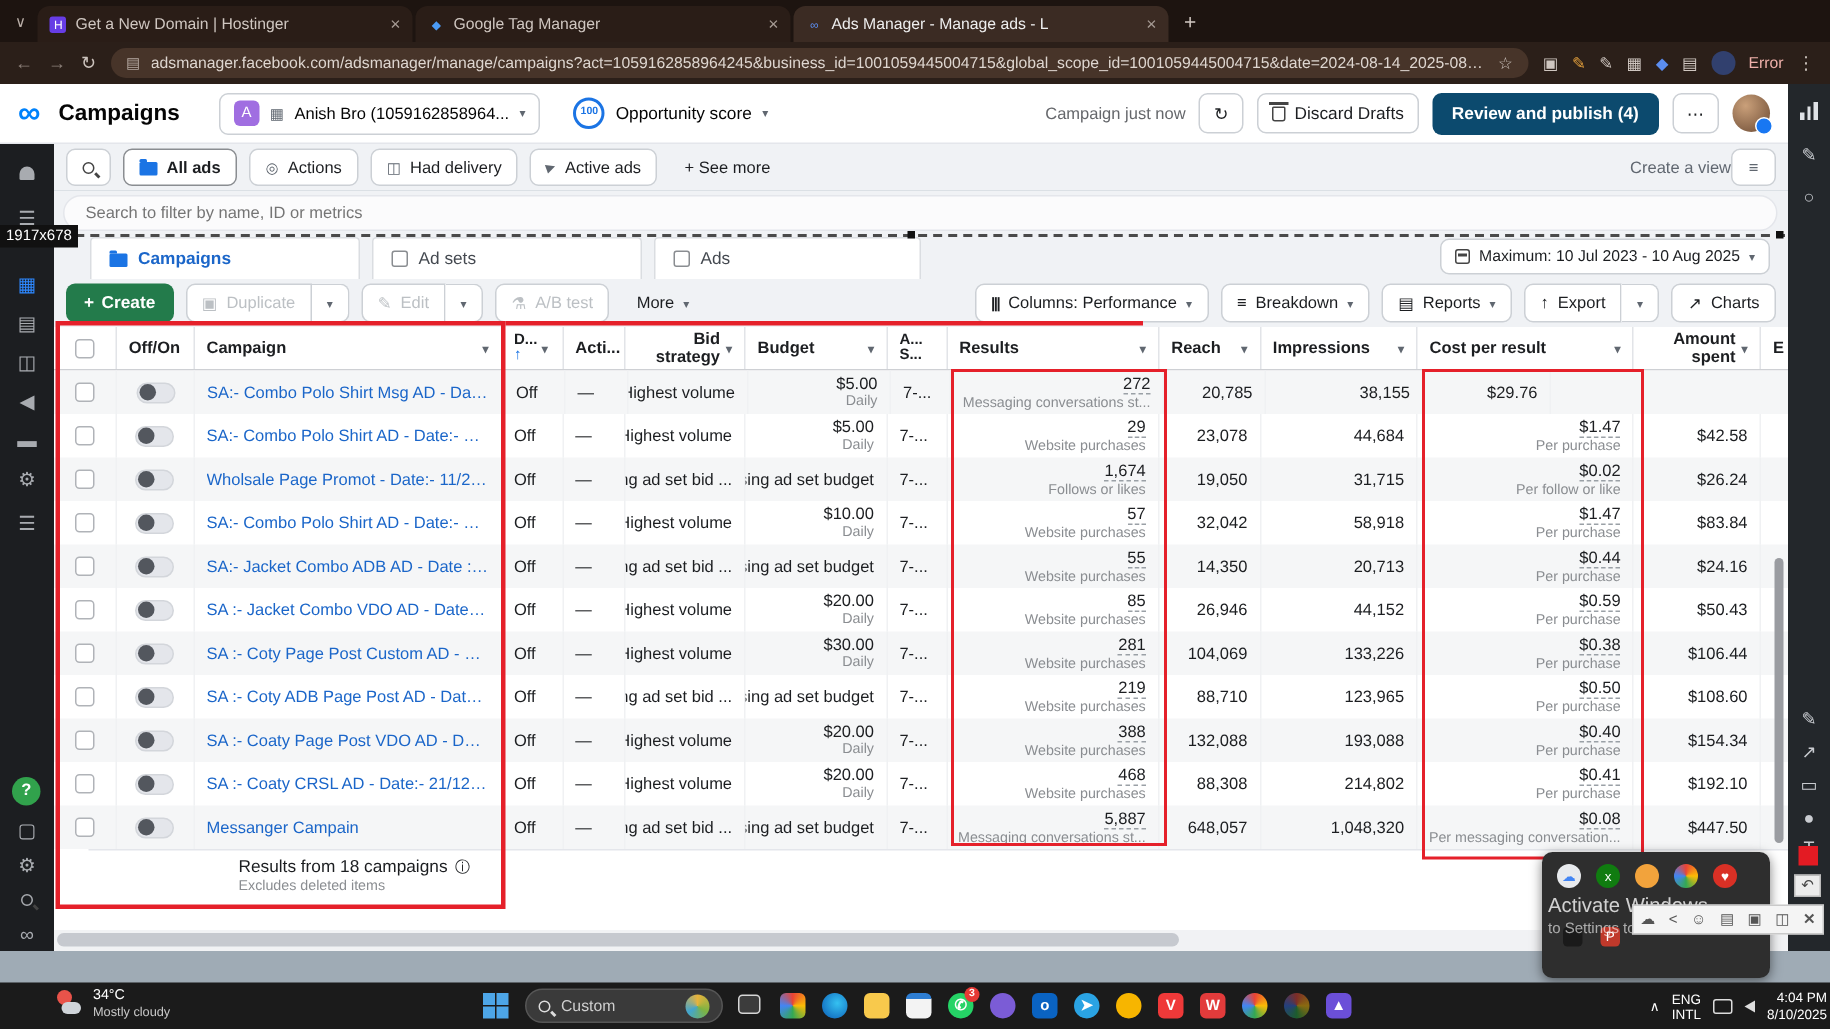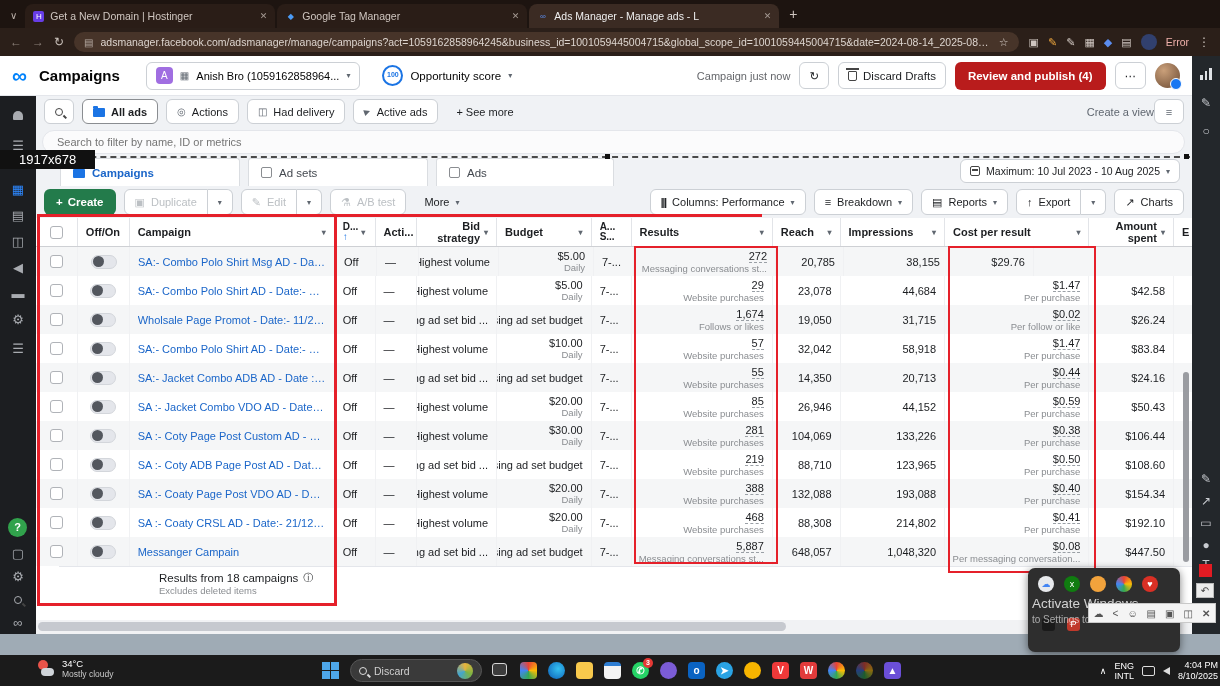--- a/index.html
+++ b/index.html
@@ -38,21 +38,21 @@
   .apphead { position:absolute; top:56px; left:0; width:1192px; height:40px; background:#fff; display:flex; align-items:center; padding:0 12px; gap:12px; border-bottom:1px solid #e4e6eb; }
   .meta-logo { color:#0082fb; font-size:21px; font-weight:bold; }
   .pgtitle { font-size:15px; font-weight:bold; color:#050505; margin-right:14px; }
   .acctsel { display:flex; align-items:center; gap:7px; border:1px solid #ccd0d5; border-radius:6px; height:28px; padding:0 9px; font-size:11px; color:#050505; }
   .acct-av { width:17px; height:17px; border-radius:4px; background:#a06ee1; color:#fff; font-size:10px; text-align:center; line-height:17px; }
   .opp { display:flex; align-items:center; gap:7px; font-size:11.5px; color:#050505; margin-left:10px; }
   .oppbadge { width:21px; height:21px; border-radius:50%; border:2.5px solid #1b74e4; color:#1b74e4; font-size:7px; font-weight:bold; text-align:center; line-height:16px; }
   .hd-right { margin-left:auto; display:flex; align-items:center; gap:9px; }
   .updated { color:#65676b; font-size:11px; }
   .icbtn { height:27px; min-width:29px; border:1px solid #ccd0d5; border-radius:6px; background:#fff; display:flex; align-items:center; justify-content:center; gap:6px; font-size:11.5px; color:#1c1e21; padding:0 9px; }
-  .btn-blue { height:28px; border-radius:6px; background:#b91c1c; color:#fff; font-size:11.5px; font-weight:bold; display:flex; align-items:center; padding:0 13px; }
+  .btn-blue { height:28px; border-radius:6px; background:#0c4a6e; color:#fff; font-size:11.5px; font-weight:bold; display:flex; align-items:center; padding:0 13px; }
   .useravat { width:25px; height:25px; border-radius:50%; background:radial-gradient(circle at 35% 30%,#caa07a,#6b4a33); position:relative; }
   .useravat:after { content:""; position:absolute; right:-2px; bottom:-2px; width:10px; height:10px; border-radius:50%; background:#1877f2; border:1.5px solid #fff; }
   .trash { width:9px; height:10px; border:1.5px solid #444; border-radius:1px 1px 2px 2px; position:relative; }
   .trash:before { content:""; position:absolute; top:-4px; left:-3px; right:-3px; height:2px; background:#444; }
 
   
   .filterbar { position:absolute; top:96px; left:36px; width:1156px; height:31px; background:#f0f2f5; display:flex; align-items:center; gap:8px; padding:0 8px; }
   .fbtn { height:25px; border:1px solid #ccd0d5; border-radius:6px; background:#fff; display:flex; align-items:center; gap:6px; padding:0 10px; font-size:11px; color:#1c1e21; }
   .fbtn.bold { font-weight:bold; border-color:#8a8d91; }
   .fbtn.plain { border:none; background:transparent; }
@@ -130,21 +130,21 @@
 
   .grayband { position:absolute; left:0; top:634px; width:1220px; height:21px; background:#9fabb5; }
 
   
   .redboxA { position:absolute; left:37px; top:214px; width:300px; height:392px; border:3px solid #e5202a; z-index:45; }
   .redlineTop { position:absolute; left:337px; top:214px; width:425px; height:3px; background:#e5202a; z-index:45; }
   .redboxB { position:absolute; left:634px; top:246px; width:144px; height:318px; border:2.5px solid #e5202a; z-index:45; }
   .redboxC { position:absolute; left:948px; top:246px; width:148px; height:327px; border:2.5px solid #e5202a; z-index:45; }
   .capline { position:absolute; left:0; top:156px; width:1190px; border-top:2px dashed #4a4a4a; z-index:40; }
   .caphandle { position:absolute; width:5px; height:5px; background:#111; z-index:41; }
-  .captip { position:absolute; left:0; top:150px; background:#111; color:#fff; font-size:13px; padding:2px 19px; z-index:50; }
+  .captip { position:absolute; left:0; top:150px; background:#111; color:#fff; font-size:10px; padding:2px 4px; z-index:50; }
 
   
   .snippop { position:absolute; left:1028px; top:568px; width:152px; height:84px; background:#2e2e2e; border-radius:7px; z-index:55; box-shadow:0 2px 8px rgba(0,0,0,.5); }
   .snippop .r1 { display:flex; gap:10px; padding:8px 0 0 10px; }
   .cico { width:16px; height:16px; border-radius:50%; font-size:9px; color:#fff; text-align:center; line-height:16px; }
   .snippop .r2 { display:flex; gap:12px; padding:26px 0 0 14px; }
   .watermark { position:absolute; left:1032px; top:596px; z-index:56; color:rgba(255,255,255,.78); font-size:13.5px; }
   .watermark .wl2 { font-size:10px; color:rgba(255,255,255,.6); margin-top:3px; }
   .sniptb { position:absolute; left:1088px; top:603px; width:128px; height:20px; background:#f4f4f4; border:1px solid #c9c9c9; display:flex; align-items:center; justify-content:space-around; z-index:60; font-size:10px; color:#555; }
   .redswatch { position:absolute; left:1199px; top:564px; width:13px; height:13px; background:#e31b23; z-index:57; }
@@ -1028,21 +1028,21 @@
         </span>
     </div>
     <div class="startbtn">
         <i></i>
         <i></i>
         <i></i>
         <i></i>
       </div>
     <div class="tsearch">
       <span class="mag"></span>
-      <span class="stxt">Discard</span>
+      <span class="stxt">Custom</span>
       <span class="doodle"></span>
     </div>
     <div class="tvico"></div>
     <span class="appico" style="left:520px;background:conic-gradient(#ea4335,#fbbc05,#34a853,#4285f4,#ea4335)"></span>
     <span class="appico round" style="left:548px;background:radial-gradient(circle at 60% 40%,#35c1f1,#0a5bb5)"></span>
     <span class="appico" style="left:576px;background:#f8c94c"></span>
     <span class="appico" style="left:604px;background:#f3f3f3;border-top:4px solid #2d7dd2"></span>
     <span class="appico round" style="left:632px;background:#25d366;overflow:visible">✆<span class="badge">3</span></span>
     <span class="appico round" style="left:660px;background:#7b5cd6"></span>
     <span class="appico" style="left:688px;background:#0a63c2">o</span>

